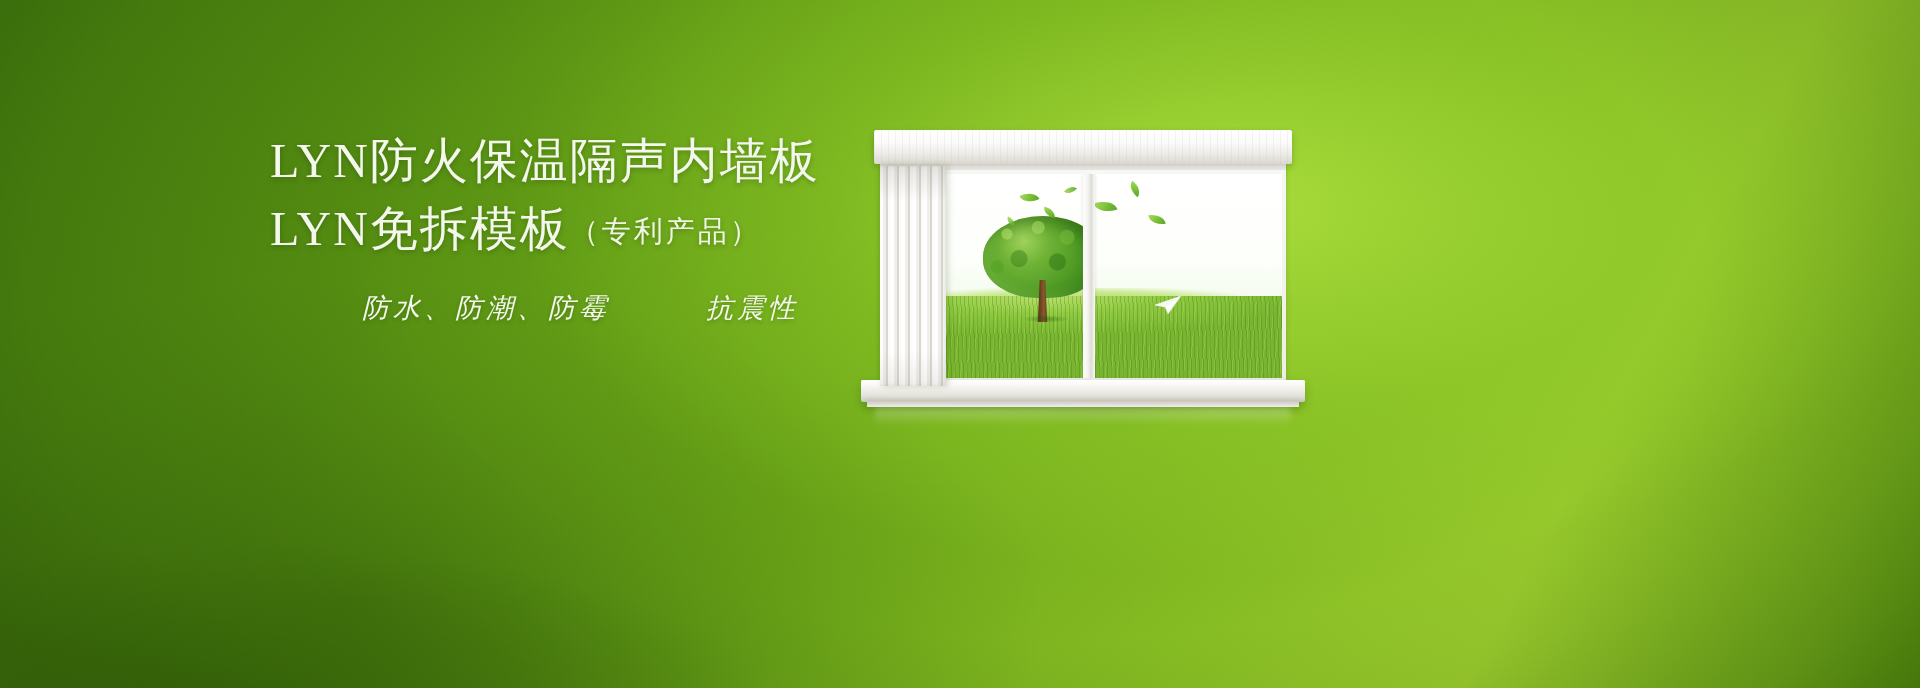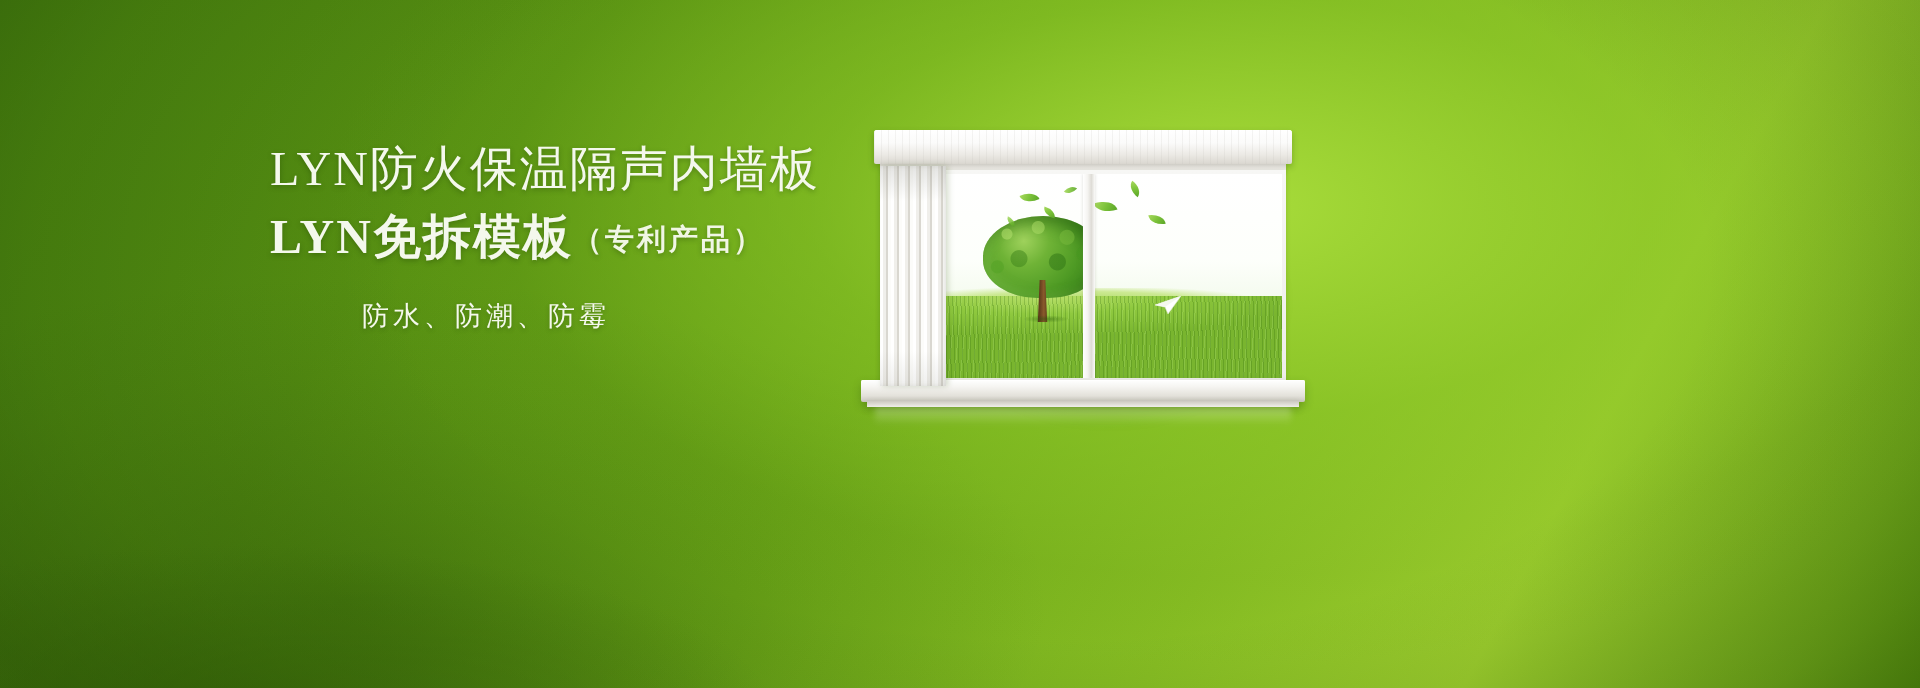--- a/index.html
+++ b/index.html
@@ -29,43 +29,43 @@
   #floor-shade {
     position:absolute; left:0; bottom:0; width:1100px; height:300px;
     background:radial-gradient(ellipse 700px 220px at 22% 108%, rgba(40,82,4,0.50) 0%, rgba(45,88,6,0.22) 48%, rgba(50,92,8,0) 76%);
     pointer-events:none;
   }
 
   
   #text-block {
     position:absolute; left:270px; top:130px; width:620px;
     color:#f3f7ea;
-    margin-top:8px;
   }
   .headline {
     font-family:"Liberation Serif","DejaVu Serif",serif;
     font-size:48px; line-height:62px; letter-spacing:2px;
     color:#f4f8ec; white-space:nowrap;
     text-shadow:0 2px 5px rgba(30,60,0,0.35);
   }
-  .headline-2 { margin-top:6px;font-weight:bold; }
+  .headline-2 { margin-top:6px; }
   .headline-2 .paren {
     font-size:29px; letter-spacing:3px; vertical-align:4px;
     color:#f0f6e4;
   }
 
   #features {
     margin-top:26px; margin-left:92px;
     display:grid;
     grid-template-columns:330px 1fr;
     row-gap:6px;
     font-size:27px; line-height:40px; letter-spacing:4px;
     color:#f4f8ec;
     text-shadow:0 2px 4px rgba(30,60,0,0.30);
     white-space:nowrap;
+    font-style:italic;
   }
   #features .fcell { font-family:"Liberation Serif","DejaVu Serif",serif; }
   #features .right { padding-left:14px; }
 
   
   #window-scene {
     position:absolute; left:855px; top:112px;
     width:450px; height:320px;
   }
   
@@ -230,20 +230,21 @@
   <div id="text-block">
 
     <div class="headline headline-1">LYN防火保温隔声内墙板</div>
 
     <div class="headline headline-2">
       <span>LYN免拆模板</span><span class="paren">（专利产品）</span>
     </div>
 
     <div id="features">
       <div class="fcell">防水、防潮、防霉</div>
+      <div class="fcell right">抗震性</div>
     </div>
 
   </div>
 
   <div id="window-scene">
 
     <div id="window-shadow"></div>
 
     <div id="lintel">
       <div id="lintel-grain"></div>

